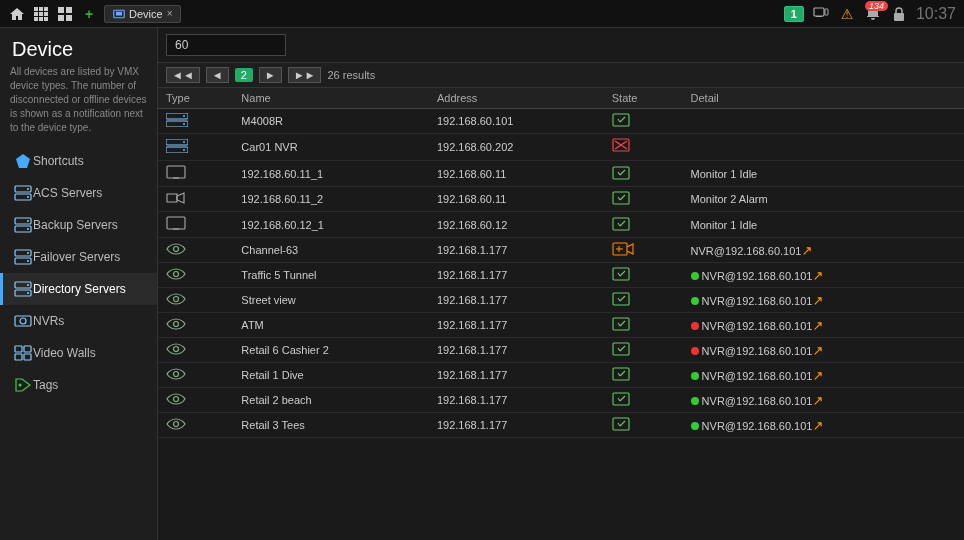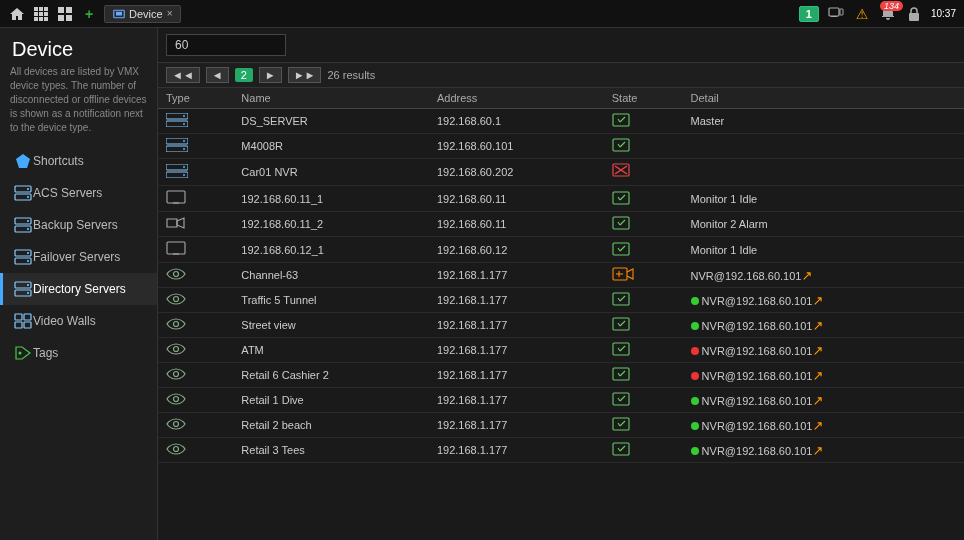--- a/index.html
+++ b/index.html
@@ -68,22 +68,22 @@
     .notif-badge {
       background: #e44;
       color: #fff;
       border-radius: 8px;
       padding: 0 4px;
       font-size: 9px;
       position: absolute;
       top: -4px; right: -6px;
     }
     .topbar-time {
-      color: #ffffff;
-      font-size: 10px;
+      color: #737373;
+      font-size: 16px;
     }
 
     
     .main-layout {
       display: flex;
       height: calc(540px - 28px);
     }
 
     
     .left-panel {
@@ -360,20 +360,29 @@
           <svg width="18" height="16" viewBox="0 0 18 16" fill="none" stroke="#8cf" stroke-width="1.2">
             <rect x="1" y="1" width="16" height="6" rx="1"></rect>
             <rect x="1" y="9" width="16" height="6" rx="1"></rect>
             <circle cx="14" cy="4" r="1" fill="#8cf" stroke="none"></circle>
             <circle cx="14" cy="12" r="1" fill="#8cf" stroke="none"></circle>
           </svg>
         </div>
         <span>Directory Servers</span>
       </div>
 
+      <div class="nav-item">
+        <div class="nav-icon">
+          <svg width="18" height="16" viewBox="0 0 18 16" fill="none" stroke="#8cf" stroke-width="1.2">
+            <rect x="1" y="3" width="16" height="10" rx="1"></rect>
+            <circle cx="9" cy="8" r="3" stroke="#8cf"></circle>
+          </svg>
+        </div>
+        <span>NVRs</span>
+      </div>
 
       <div class="nav-item">
         <div class="nav-icon">
           <svg width="18" height="16" viewBox="0 0 18 16" fill="none" stroke="#8cf" stroke-width="1.2">
             <rect x="1" y="1" width="7" height="6" rx="0.5"></rect>
             <rect x="10" y="1" width="7" height="6" rx="0.5"></rect>
             <rect x="1" y="9" width="7" height="6" rx="0.5"></rect>
             <rect x="10" y="9" width="7" height="6" rx="0.5"></rect>
           </svg>
         </div>
@@ -413,63 +422,45 @@
         <thead>
           <tr>
             <th>Type</th>
             <th>Name</th>
             <th>Address</th>
             <th>State</th>
             <th>Detail</th>
           </tr>
         </thead>
         <tbody id="table-body">
-        <tr>
+            <tr>
     <td><svg width="22" height="14" viewBox="0 0 22 14" fill="none" stroke="#8cf" stroke-width="1">
       <rect x="0" y="0" width="22" height="6" rx="1"></rect>
       <rect x="0" y="8" width="22" height="6" rx="1"></rect>
       <circle cx="18" cy="3" r="1" fill="#6af" stroke="none"></circle>
       <circle cx="18" cy="11" r="1" fill="#6af" stroke="none"></circle>
     </svg></td>
-    <td>DS_SERVER</td>
-    <td>192.168.60.1</td>
-    <td>
-      <svg width="18" height="14" viewBox="0 0 18 14" fill="none" stroke="#6c6" stroke-width="1.1">
-        <rect x="1" y="1" width="16" height="12" rx="1"></rect>
-        <line x1="6" y1="6" x2="8" y2="9"></line>
-                  <line x1="8" y1="9" x2="13" y2="4"></line>
-      </svg>
-    </td>
-    <td>Master</td>
+    <td>M4008R</td>
+    <td>192.168.60.101</td>
+    <td>
+      <svg width="18" height="14" viewBox="0 0 18 14" fill="none" stroke="#6c6" stroke-width="1.1">
+        <rect x="1" y="1" width="16" height="12" rx="1"></rect>
+        <line x1="6" y1="6" x2="8" y2="9"></line>
+                  <line x1="8" y1="9" x2="13" y2="4"></line>
+      </svg>
+    </td>
+    <td></td>
   </tr>
             <tr>
     <td><svg width="22" height="14" viewBox="0 0 22 14" fill="none" stroke="#8cf" stroke-width="1">
       <rect x="0" y="0" width="22" height="6" rx="1"></rect>
       <rect x="0" y="8" width="22" height="6" rx="1"></rect>
       <circle cx="18" cy="3" r="1" fill="#6af" stroke="none"></circle>
       <circle cx="18" cy="11" r="1" fill="#6af" stroke="none"></circle>
     </svg></td>
-    <td>M4008R</td>
-    <td>192.168.60.101</td>
-    <td>
-      <svg width="18" height="14" viewBox="0 0 18 14" fill="none" stroke="#6c6" stroke-width="1.1">
-        <rect x="1" y="1" width="16" height="12" rx="1"></rect>
-        <line x1="6" y1="6" x2="8" y2="9"></line>
-                  <line x1="8" y1="9" x2="13" y2="4"></line>
-      </svg>
-    </td>
-    <td></td>
-  </tr>
-            <tr>
-    <td><svg width="22" height="14" viewBox="0 0 22 14" fill="none" stroke="#8cf" stroke-width="1">
-      <rect x="0" y="0" width="22" height="6" rx="1"></rect>
-      <rect x="0" y="8" width="22" height="6" rx="1"></rect>
-      <circle cx="18" cy="3" r="1" fill="#6af" stroke="none"></circle>
-      <circle cx="18" cy="11" r="1" fill="#6af" stroke="none"></circle>
-    </svg></td>
     <td>Car01 NVR</td>
     <td>192.168.60.202</td>
     <td>
       <svg width="18" height="16" viewBox="0 0 18 16" fill="none">
         <rect x="1" y="1" width="16" height="12" rx="1" stroke="#e44" stroke-width="1.2"></rect>
         <path d="M3 3 L15 11 M15 3 L3 11" stroke="#e44" stroke-width="1.5"></path>
       </svg>
     </td>
     <td></td>
   </tr>

